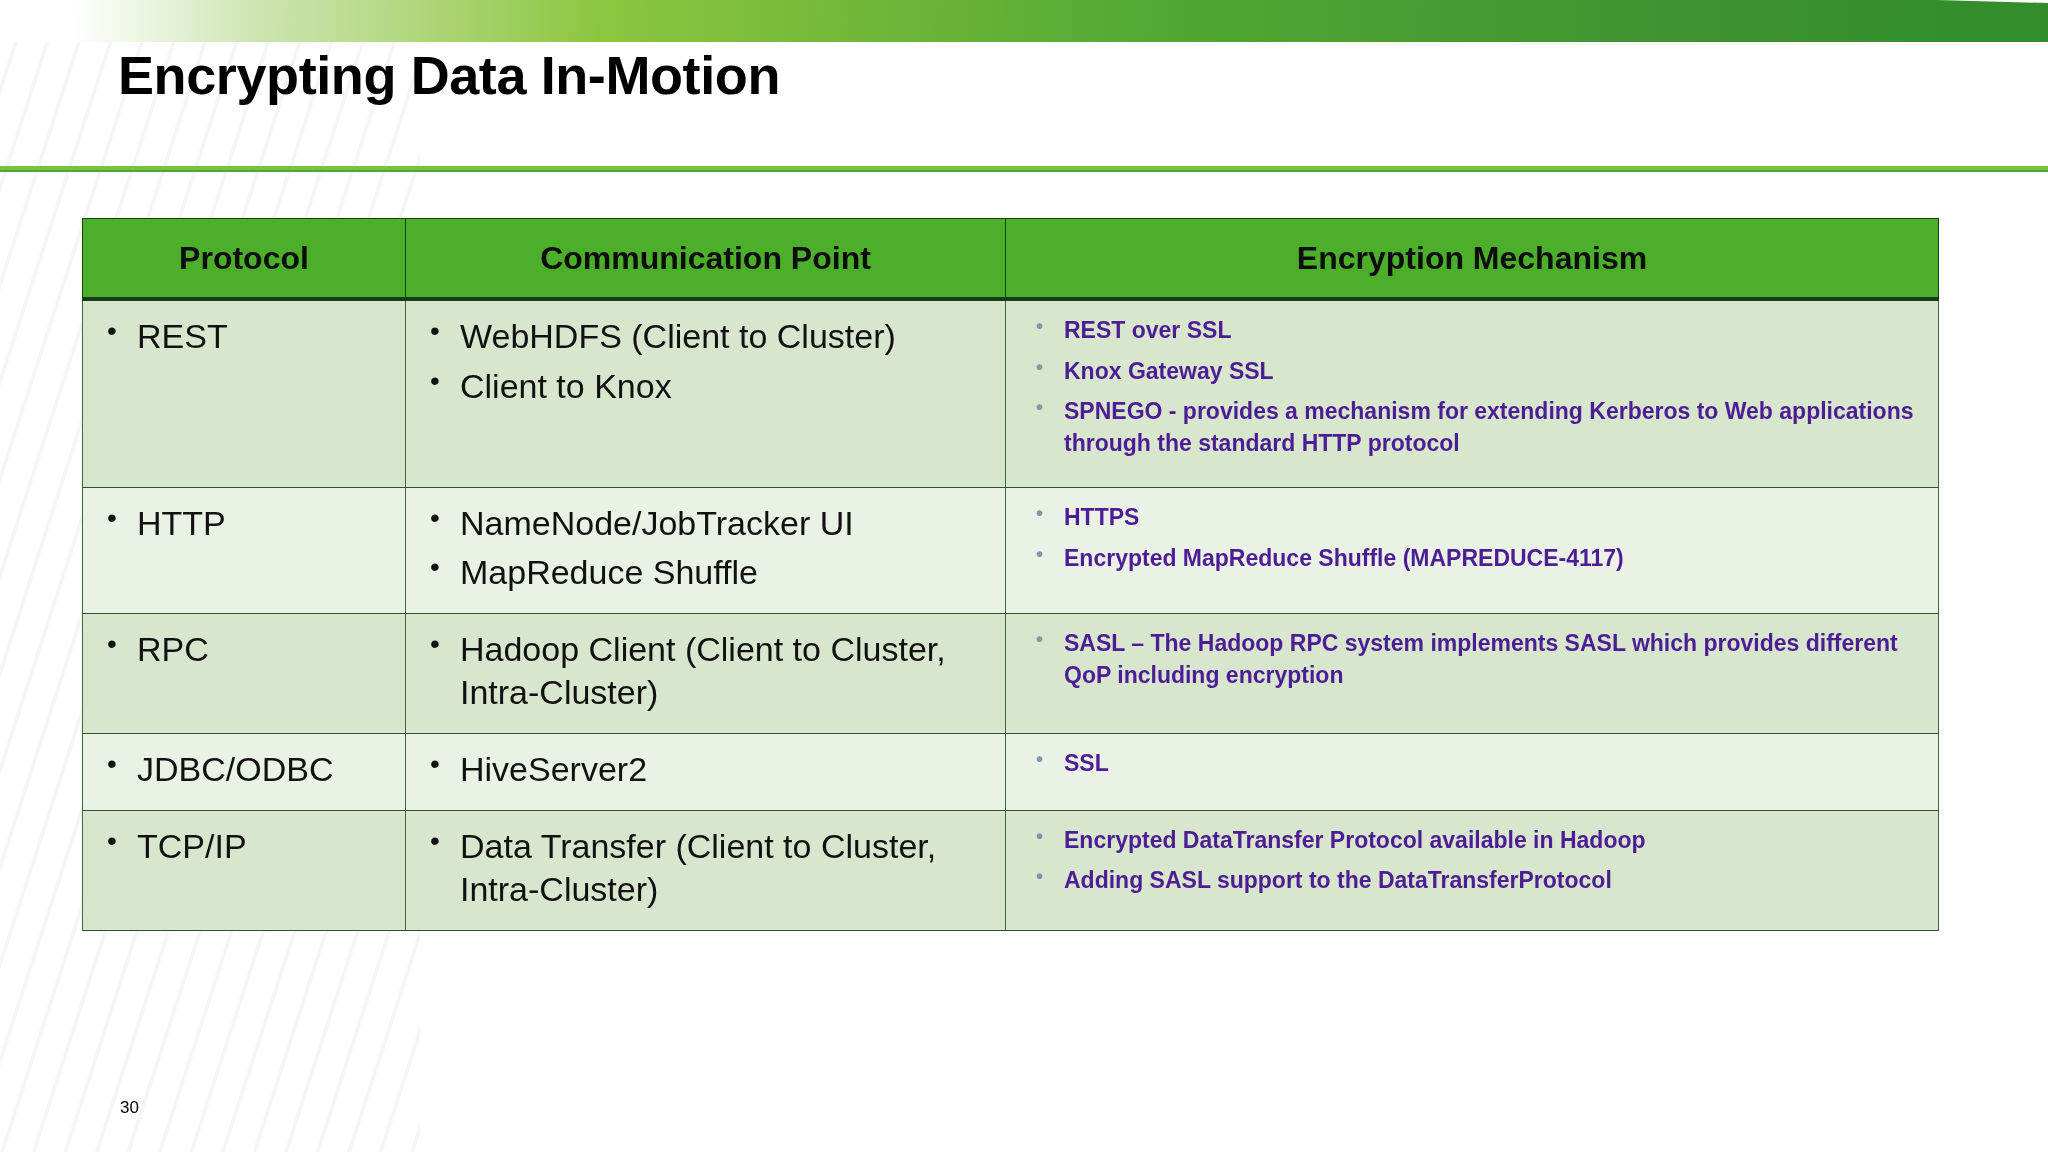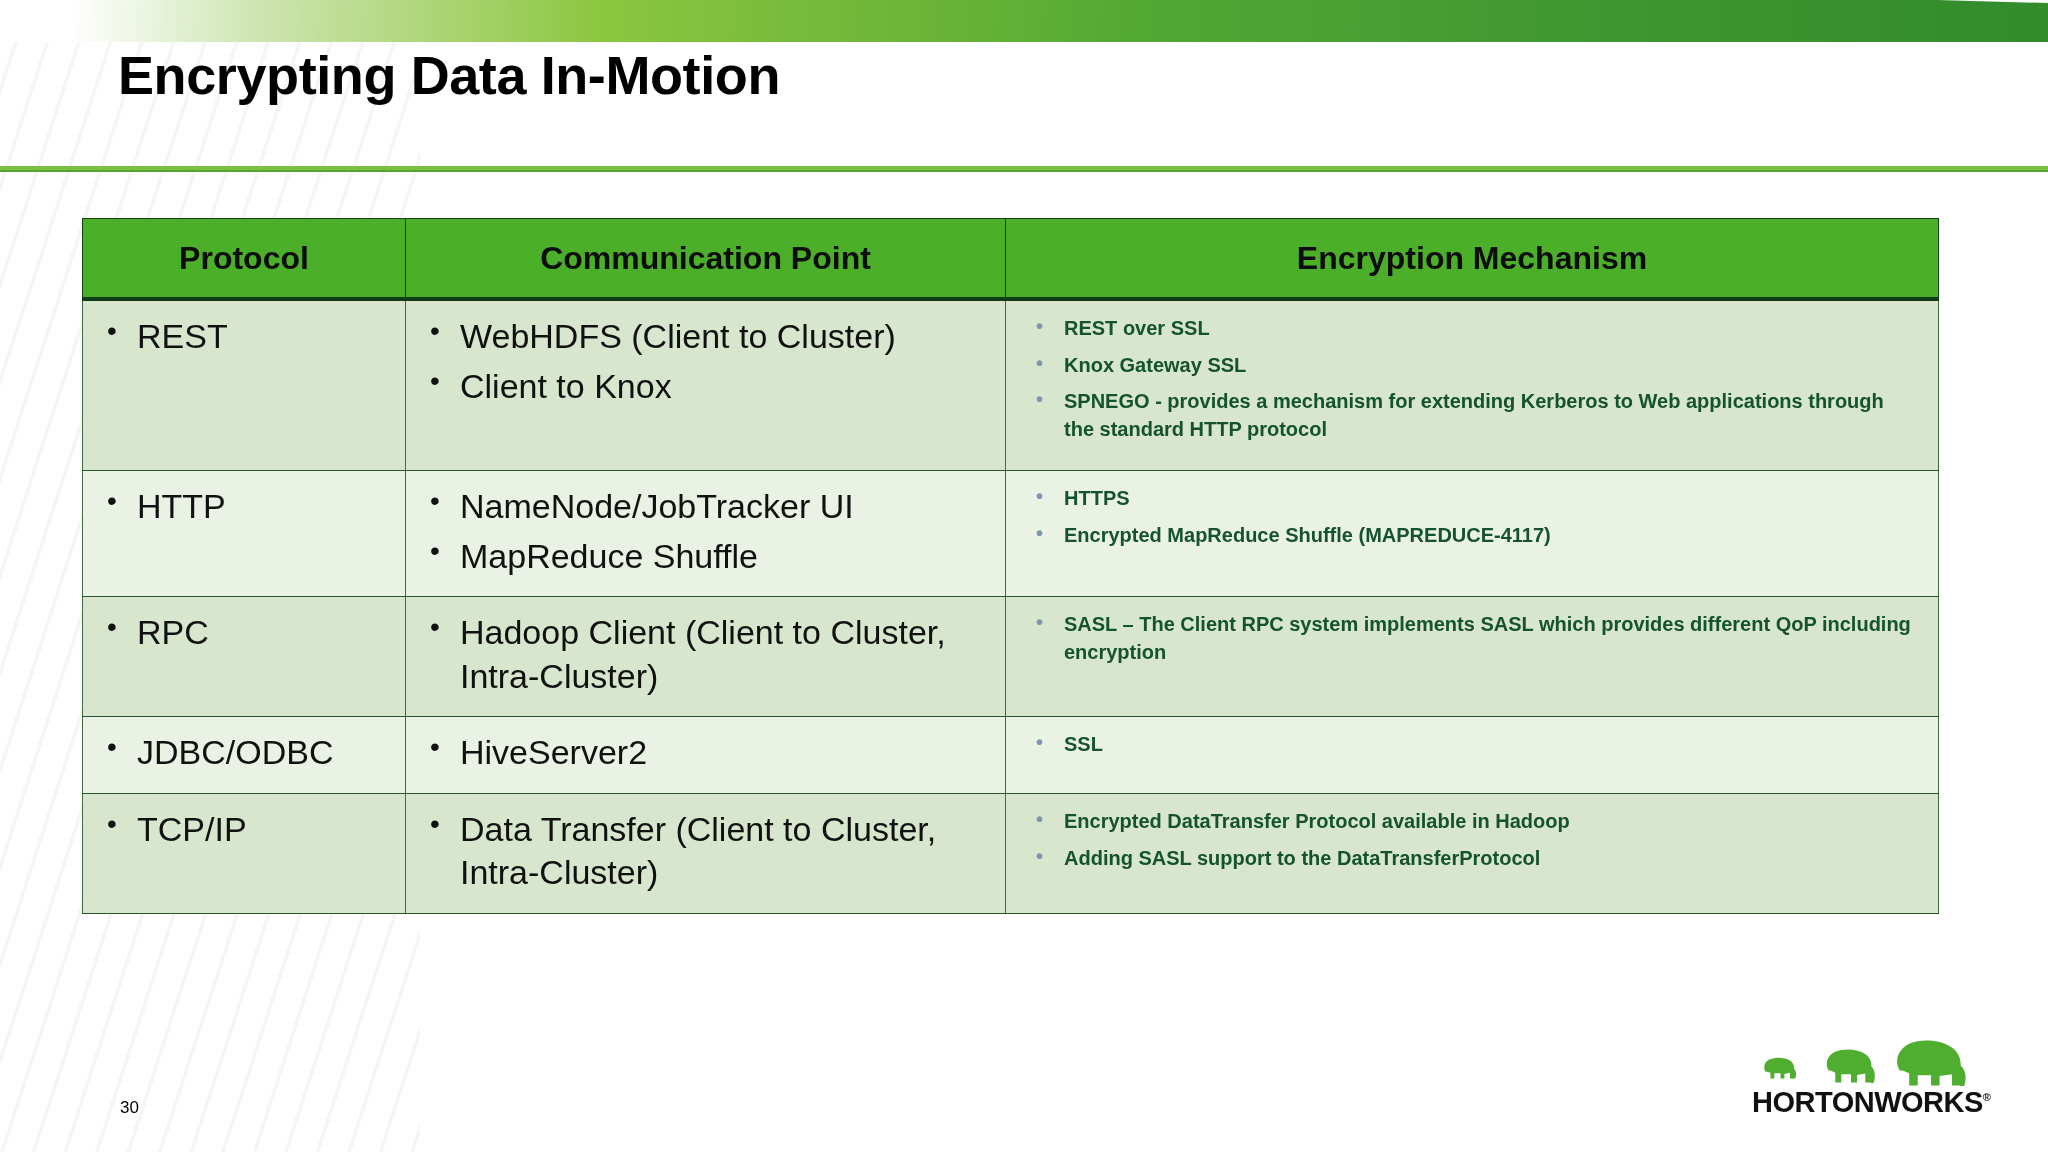--- a/index.html
+++ b/index.html
@@ -161,24 +161,24 @@
     color: #111111;
   }
   td.plain ul.bul li::before {
     color: #111111;
     font-size: 28px;
     top: 2px;
   }
 
   
   td.mech ul.bul li {
-    font-size: 20px;
+    font-size: 23px;
     font-weight: bold;
     line-height: 1.38;
-    color: #14532d;
+    color: #4c1d95;
     padding-left: 46px;
     margin-bottom: 9px;
   }
   td.mech ul.bul li::before {
     color: #7b98ac;
     font-size: 20px;
     left: 18px;
     top: 1px;
   }
   td.mech { padding-top: 16px; }
@@ -308,21 +308,21 @@
                 <li>RPC</li>
               </ul>
           </td>
           <td class="plain">
             <ul class="bul">
                 <li>Hadoop Client (Client to Cluster, Intra-Cluster)</li>
               </ul>
           </td>
           <td class="mech">
             <ul class="bul">
-                <li>SASL – The Client RPC system implements SASL which provides different QoP including encryption</li>
+                <li>SASL – The Hadoop RPC system implements SASL which provides different QoP including encryption</li>
               </ul>
           </td>
         </tr>
 
         <tr class="shade-b">
           <td class="plain">
             <ul class="bul">
                 <li>JDBC/ODBC</li>
               </ul>
           </td>
@@ -357,44 +357,14 @@
           </td>
         </tr>
 
       </tbody>
     </table>
   </div>
 
   <div class="slide-num">30</div>
   <div class="page-label">Page 30</div>
 
-  <div class="logo">
-    <svg class="herd" viewBox="0 0 212 46">
-      <g fill="#4fae2f">
-
-        <g transform="translate(4,16) scale(0.56)">
-          <path d="M6 28 C2 20 4 10 14 6 C24 2 40 2 50 8 C56 12 58 18 57 24
-                   L57 40 L50 40 L50 30 L40 32 L40 40 L33 40 L33 31
-                   L22 31 L22 40 L15 40 L15 30 L9 28 Z
-                   M56 22 C60 24 62 30 60 38 C59 42 56 42 56 38 C57 32 55 27 53 25 Z"></path>
-        </g>
-
-        <g transform="translate(66,8) scale(0.75)">
-          <path d="M6 30 C1 21 4 10 15 5 C27 0 45 1 55 8 C62 13 64 20 63 27
-                   L63 46 L55 46 L55 34 L44 36 L44 46 L36 46 L36 35
-                   L23 35 L23 46 L15 46 L15 33 L9 30 Z
-                   M62 24 C67 27 69 34 67 44 C66 48 62 48 62 44 C63 36 61 30 59 27 Z"></path>
-        </g>
-
-        <g transform="translate(136,0) scale(0.95)">
-          <path d="M6 32 C0 22 4 10 16 4 C30 -2 50 0 61 8 C69 14 71 22 70 30
-                   L70 48 L61 48 L61 36 L48 38 L48 48 L39 48 L39 37
-                   L25 37 L25 48 L16 48 L16 35 L9 32 Z
-                   M69 26 C75 30 77 38 74 48 C73 52 69 52 69 48 C70 39 68 32 66 29 Z"></path>
-        </g>
-      </g>
-    </svg>
-    <div class="wordmark">
-      <span>HORTONWORKS</span><sup>®</sup>
-    </div>
-  </div>
 
 </div>
 
 </body></html>

